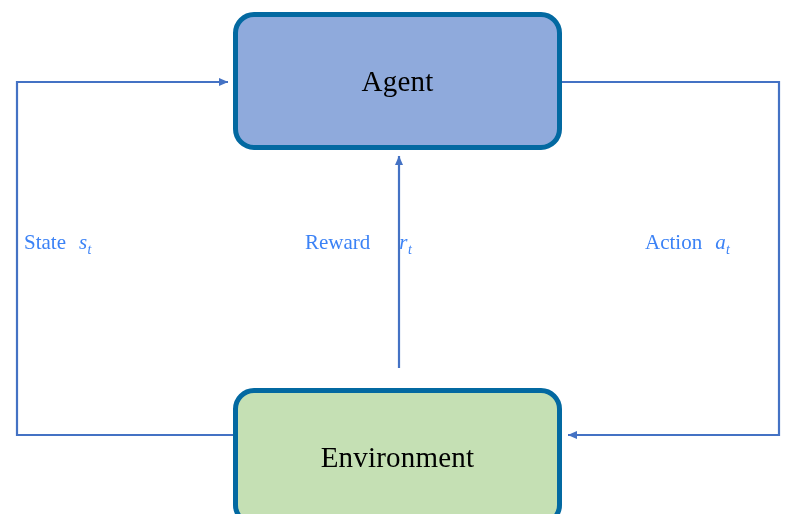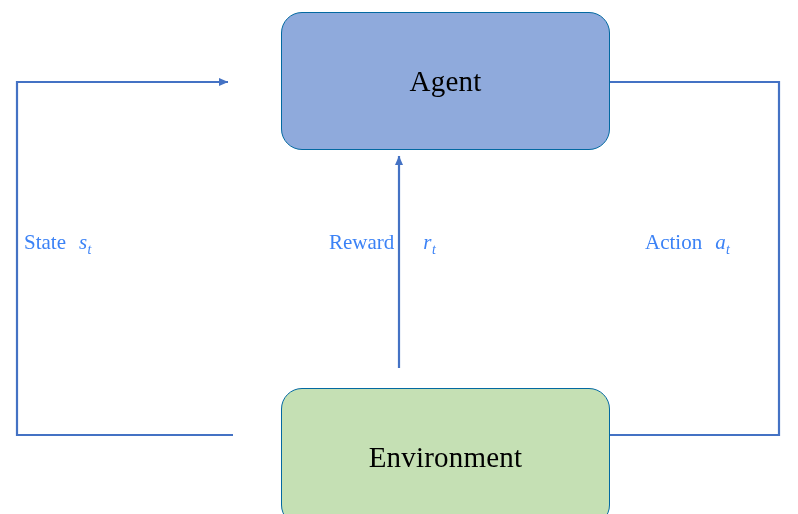--- a/index.html
+++ b/index.html
@@ -20,27 +20,26 @@
   #wiring {
     position: absolute;
     left: 0;
     top: 0;
     width: 798px;
     height: 514px;
   }
   .node {
     position: absolute;
     box-sizing: border-box;
-    border: 1px solid #0369a1;
+    border: 5px solid #0369a1;
     border-radius: 21px;
     display: flex;
     align-items: center;
     justify-content: center;
     z-index: 3;
-    margin-left: 48px;
   }
   #agent-node {
     left: 233px;
     top: 12px;
     width: 329px;
     height: 138px;
     background: #8FAADC;
   }
   #environment-node {
     left: 233px;
@@ -81,21 +80,20 @@
     top: 0.33em;
     left: 0.4px;
   }
   #state-label {
     left: 24px;
     top: 232px;
   }
   #reward-label {
     left: 305px;
     top: 232px;
-    margin-left: 24px;
   }
   #reward-label .var {
     padding-left: 29px;
   }
   #action-label {
     left: 645px;
     top: 232px;
   }
 </style>
 </head>

